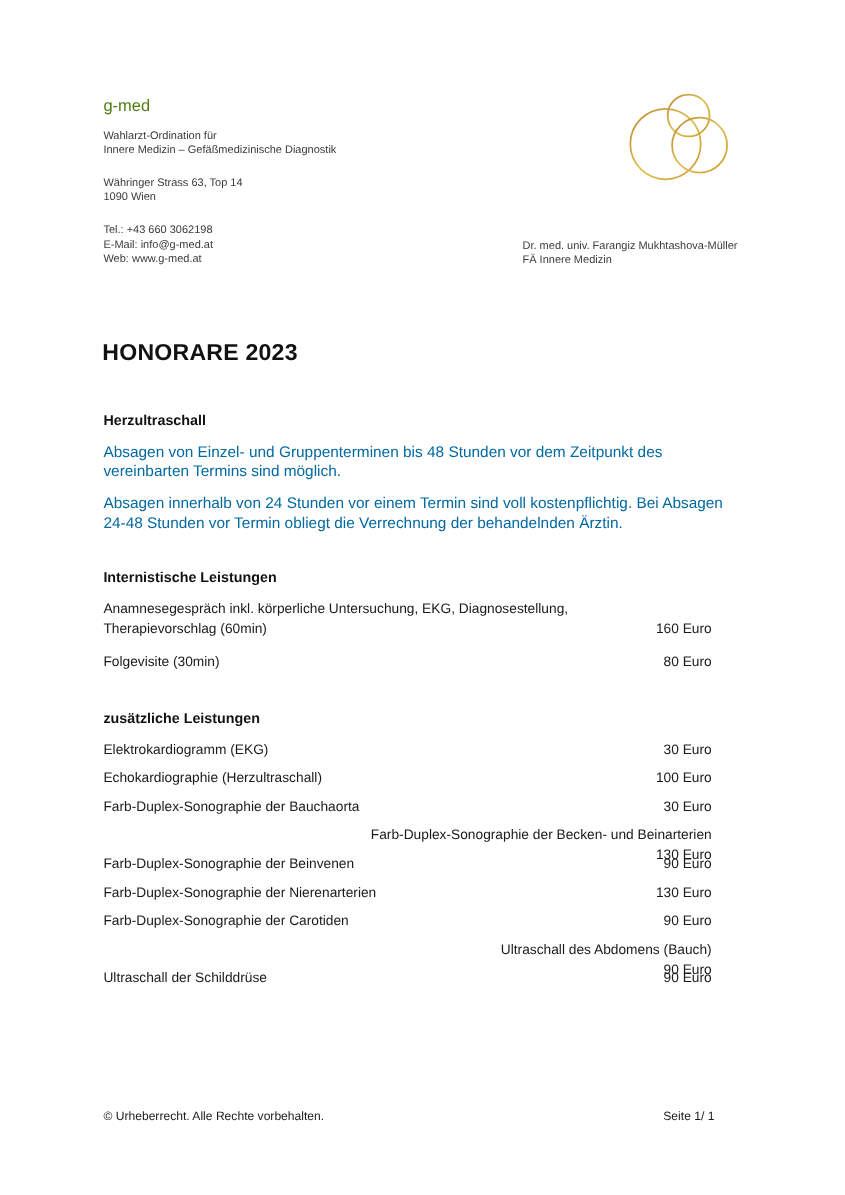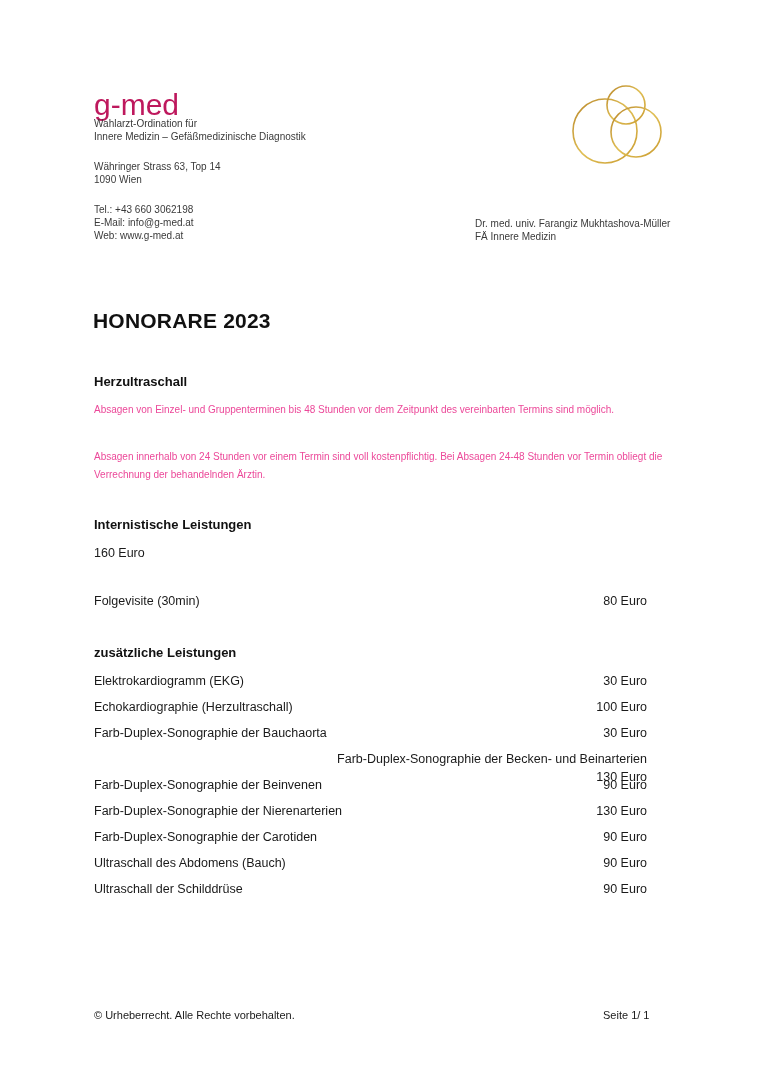--- a/index.html
+++ b/index.html
@@ -2,30 +2,30 @@
 <html><head>
 <meta charset="utf-8">
 <style>
   html, body { margin: 0; padding: 0; background: #ffffff; }
   body {
     width: 768px; height: 1086px; position: relative; overflow: hidden;
     font-family: "Liberation Sans", "DejaVu Sans", sans-serif;
     color: #1a1a1a;
   }
   .abs { position: absolute; }
-  .brand { left: 94px; top: 88px; font-size: 30px; color: #be185d; letter-spacing: 0px; }
+  .brand { left: 94px; top: 88px; font-size: 15px; color: #4d7c0f; letter-spacing: 0px; }
   .hdr { font-size: 10px; color: #3a3a3a; line-height: 13px; }
   .addr1 { left: 94px; top: 117px; }
   .addr2 { left: 94px; top: 160px; }
   .addr3 { left: 94px; top: 203px; }
   .doc { left: 475px; top: 217px; }
   .logo { left: 560px; top: 80px; width: 110px; height: 100px; }
   .title { left: 93px; top: 309px; font-size: 21px; font-weight: bold; color: #111; letter-spacing: 0.2px; }
   .h2 { font-size: 13px; font-weight: bold; color: #111; }
-  .para { left: 94px; font-size: 10px; line-height: 18px; width: 580px; color: #ec4899; }
+  .para { left: 94px; font-size: 14px; line-height: 18px; width: 580px; color: #0369a1; }
   .row { left: 94px; width: 553px; font-size: 12.5px; line-height: 18px; display: flex; justify-content: space-between; align-items: flex-end; }
   .row .label { flex: 1; }
   .row .price { white-space: nowrap; text-align: right; }
   .footer { top: 1009px; font-size: 11px; color: #1a1a1a; }
 </style>
 </head>
 <body>
 
 <div class="abs brand">g-med</div>
 
@@ -64,20 +64,21 @@
 </svg>
 
 <div class="abs title">HONORARE 2023</div>
 
 <div class="abs h2" style="left:94px; top:374px;">Herzultraschall</div>
 <div class="abs para" style="top:401px;">Absagen von Einzel- und Gruppenterminen bis 48 Stunden vor dem Zeitpunkt des vereinbarten Termins sind möglich.</div>
 <div class="abs para" style="top:448px;">Absagen innerhalb von 24 Stunden vor einem Termin sind voll kostenpflichtig. Bei Absagen 24-48 Stunden vor Termin obliegt die Verrechnung der behandelnden Ärztin.</div>
 
 <div class="abs h2" style="left:94px; top:517px;">Internistische Leistungen</div>
 <div class="abs row" style="top:544px;">
+  <span class="label" style="max-width:450px;">Anamnesegespräch inkl. körperliche Untersuchung, EKG, Diagnosestellung, Therapievorschlag (60min)</span>
   <span class="price">160 Euro</span>
 </div>
 <div class="abs row" style="top:592px;">
   <span class="label">Folgevisite (30min)</span>
   <span class="price">80 Euro</span>
 </div>
 
 <div class="abs h2" style="left:94px; top:645px;">zusätzliche Leistungen</div>
 <div class="abs row" style="top:672px;">
   <span class="label">Elektrokardiogramm (EKG)</span>
@@ -100,21 +101,21 @@
   <span class="price">90 Euro</span>
 </div>
 <div class="abs row" style="top:802px;">
   <span class="label">Farb-Duplex-Sonographie der Nierenarterien</span>
   <span class="price">130 Euro</span>
 </div>
 <div class="abs row" style="top:828px;">
   <span class="label">Farb-Duplex-Sonographie der Carotiden</span>
   <span class="price">90 Euro</span>
 </div>
-<div class="abs row" style="top:854px;">
+<div class="abs row" style="top:854px;flex-direction:column;">
   <span class="label">Ultraschall des Abdomens (Bauch)</span>
   <span class="price">90 Euro</span>
 </div>
 <div class="abs row" style="top:880px;">
   <span class="label">Ultraschall der Schilddrüse</span>
   <span class="price">90 Euro</span>
 </div>
 
 <div class="abs footer" style="left:94px;">© Urheberrecht. Alle Rechte vorbehalten.</div>
 <div class="abs footer" style="left:603px;">Seite 1/ 1</div>

